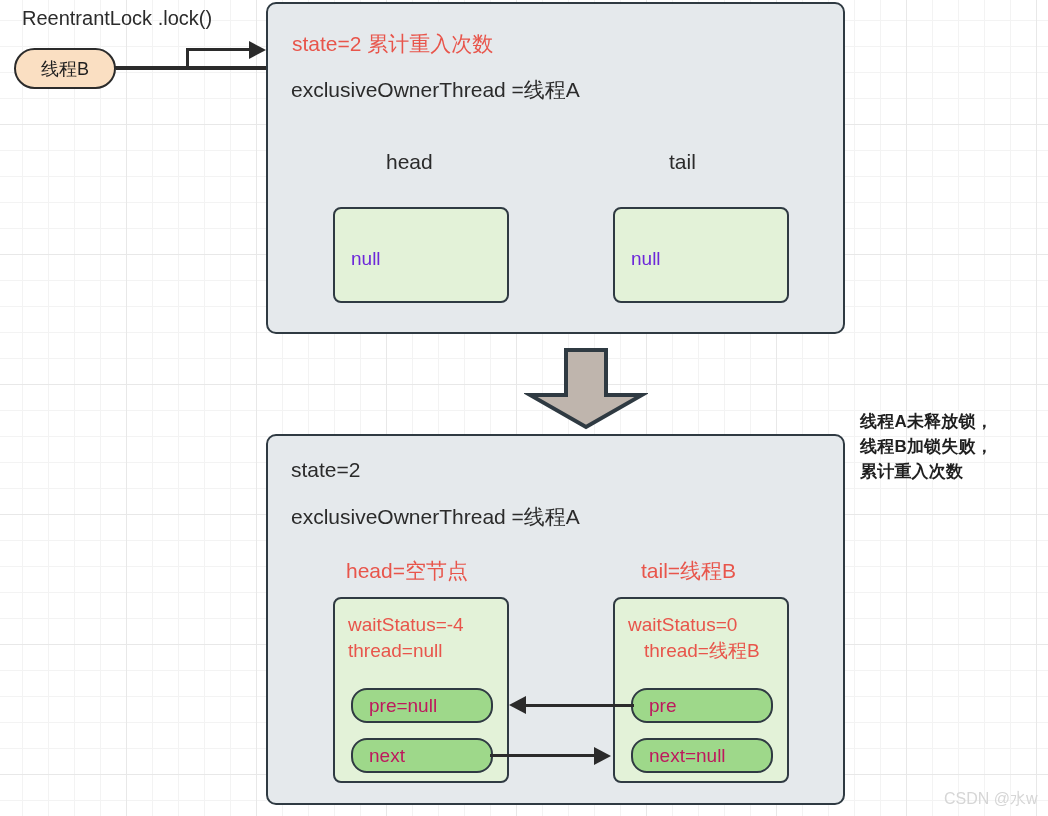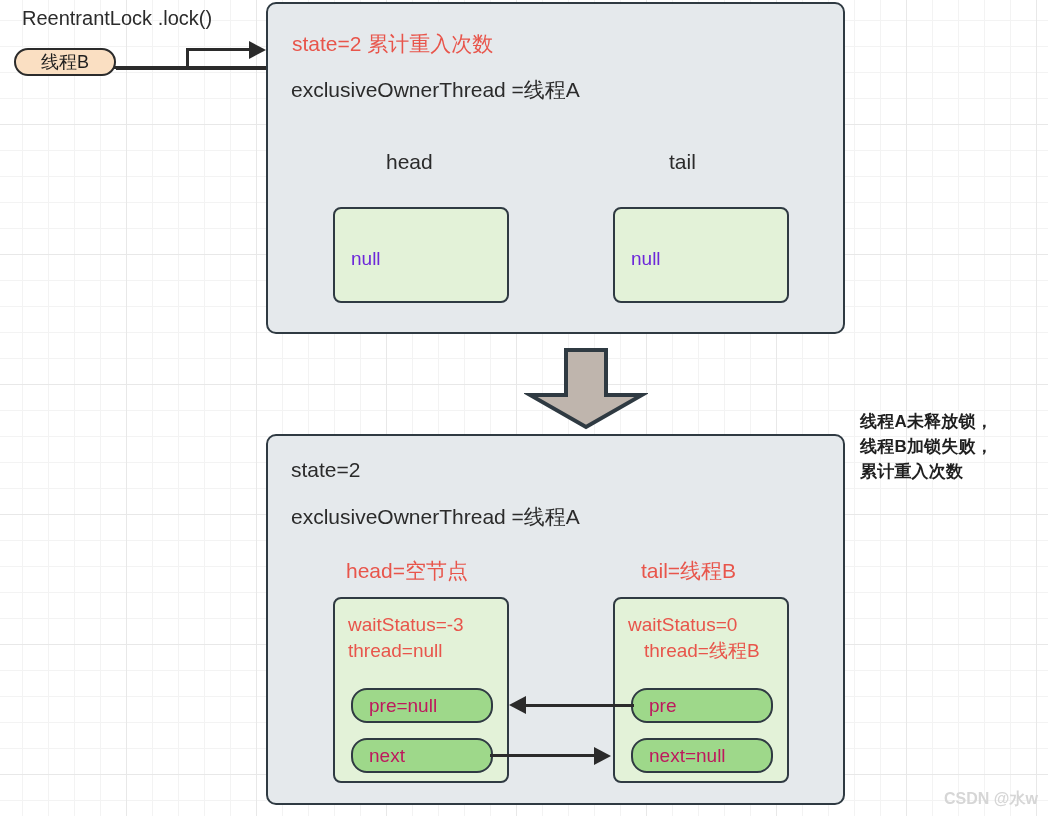--- a/index.html
+++ b/index.html
@@ -146,31 +146,30 @@
   .block-arrow {
     position: absolute;
   }
 
   
   .watermark {
     position: absolute;
     color: #d6d6d6;
     font-size: 16px;
     white-space: nowrap;
-    font-weight: bold;
   }
 </style>
 </head>
 <body>
 
 <div id="canvas">
 
   <div class="label-plain" style="left:22px; top:7px; font-size:20px;">ReentrantLock .lock()</div>
 
-  <div class="thread-pill" style="left:14px; top:48px; width:102px; height:28px;">
+  <div class="thread-pill" style="left:14px; top:48px; width:102px; height:41px;">
     <span>线程B</span>
   </div>
 
   <div class="hline" style="left:116px; top:67px; width:162px;"></div>
   <div class="vline" style="left:275px; top:49px; height:21px;"></div>
 
   <div class="hline" style="left:114px; top:66px; width:164px;"></div>
   <div class="vline" style="left:275px; top:48px; height:21px;"></div>
 
   <div class="arrow-right" style="left:249px; top:41px;"></div>
@@ -205,21 +204,21 @@
 
   <div class="label-plain" style="left:291px; top:458px; font-size:21px;">state=2</div>
 
   <div class="label-plain" style="left:291px; top:503px; font-size:21px;">exclusiveOwnerThread =线程A</div>
 
   <div class="label-red" style="left:346px; top:557px; font-size:21px;">head=空节点</div>
 
   <div class="label-red" style="left:641px; top:557px; font-size:21px;">tail=线程B</div>
 
   <div class="node-box" style="left:333px; top:597px; width:176px; height:186px;"></div>
-  <div class="node-title" style="left:348px; top:613px;">waitStatus=-3</div>
+  <div class="node-title" style="left:348px; top:613px;">waitStatus=-4</div>
   <div class="node-title" style="left:348px; top:639px;">thread=null</div>
   <div class="field-pill" style="left:351px; top:688px; width:142px; height:35px;">pre=null</div>
   <div class="field-pill" style="left:351px; top:738px; width:142px; height:35px;">next</div>
 
   <div class="node-box" style="left:613px; top:597px; width:176px; height:186px;"></div>
   <div class="node-title" style="left:628px; top:613px;">waitStatus=0</div>
   <div class="node-title" style="left:628px; top:639px;margin-left:16px;">thread=线程B</div>
   <div class="field-pill" style="left:631px; top:688px; width:142px; height:35px;">pre</div>
   <div class="field-pill" style="left:631px; top:738px; width:142px; height:35px;">next=null</div>
 

